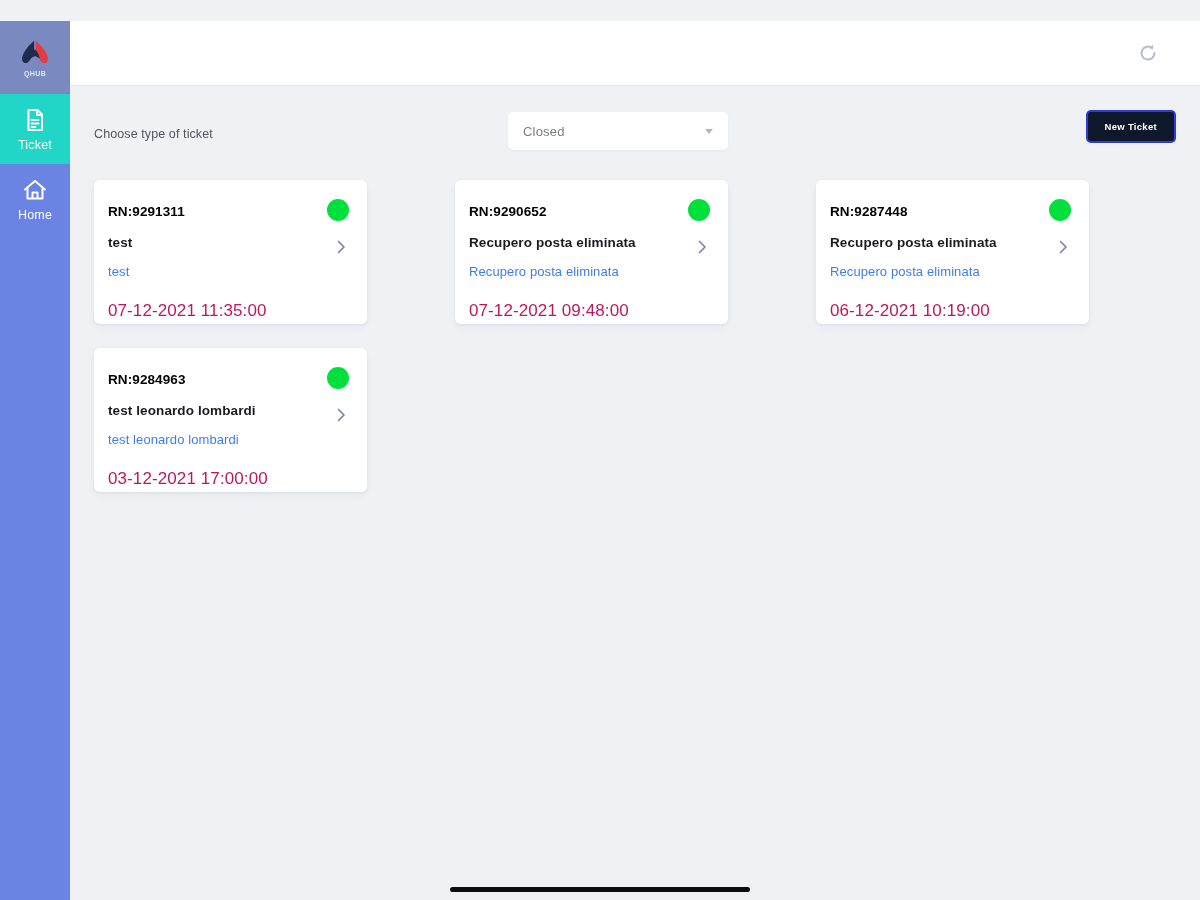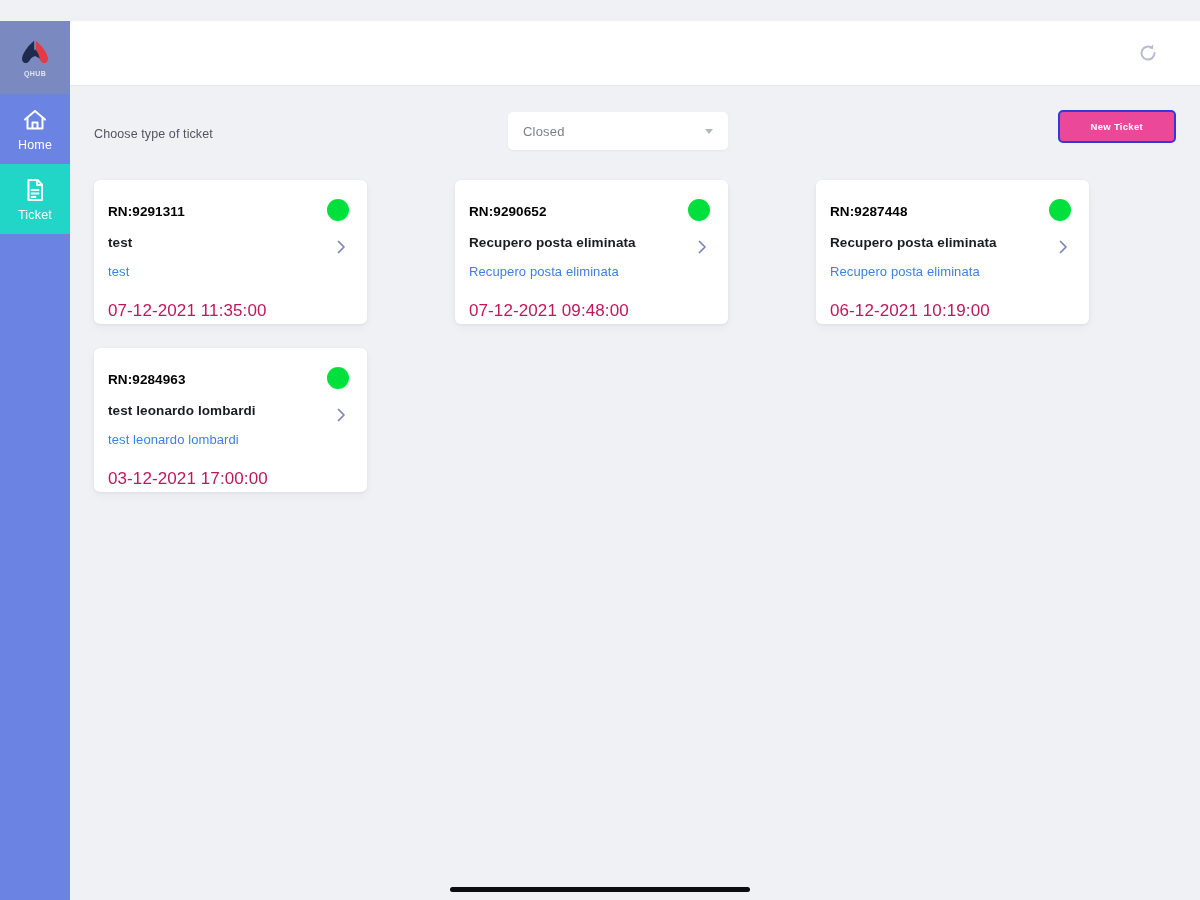--- a/index.html
+++ b/index.html
@@ -99,26 +99,26 @@
   .select-value { font-size: 13px; color: #7c7f88; letter-spacing: .2px; }
   .caret {
     margin-left: auto;
     width: 0; height: 0;
     border-left: 4.5px solid transparent;
     border-right: 4.5px solid transparent;
     border-top: 5px solid #b4b7c0;
   }
   .new-ticket-btn {
     position: absolute; right: 0; top: 2px;
-    background: #ec4899; color: #ffffff;
+    background: #0f172a; color: #ffffff;
     border: 2px solid #2f3bd6;
     border-radius: 5px;
     font-size: 9.5px; font-weight: 700;
     letter-spacing: .3px;
-    padding: 9px 31px;
+    padding: 9px 17px;
     cursor: pointer;
     font-family: "Liberation Sans", sans-serif;
   }
 
   
   .cards {
     display: flex; flex-wrap: wrap;
     gap: 24px 88px;
     margin-top: 20px;
   }
@@ -175,38 +175,38 @@
   <div class="sidebar">
     <div class="logo-block">
       <svg class="logo-mark" viewBox="0 0 40 32">
         <path d="M19 2 C13 7 7 14 5 21 C3.5 26 7 30 11 28 C14 26.5 15 22 19 18 Z" fill="#1f2a4e"></path>
         <path d="M21 2 C27 7 33 14 35 21 C36.5 26 33 30 29 28 C26 26.5 25 22 21 18 Z" fill="#e23b44"></path>
         <path d="M20 12 C17 15 15 19 14.5 23 C17 21 20 20 20 20 C20 20 23 21 25.5 23 C25 19 23 15 20 12 Z" fill="#1f2a4e"></path>
       </svg>
       <span class="logo-text">QHUB</span>
     </div>
 
+    <div class="nav-item active">
+      <svg class="nav-ico" viewBox="0 0 26 26">
+        <path d="M6.5 3 H15.5 L20 7.5 V23 H6.5 Z" stroke="#fff" stroke-width="2" fill="none" stroke-linejoin="round"></path>
+        <path d="M15 3.5 V8 H19.7" stroke="#fff" stroke-width="2" fill="none" stroke-linejoin="round"></path>
+        <path d="M9.5 13 H16.5 M9.5 16.5 H16.5 M9.5 20 H13.5" stroke="#fff" stroke-width="1.8" stroke-linecap="round"></path>
+      </svg>
+      <span class="nav-label">Ticket</span>
+    </div>
+
     <div class="nav-item">
       <svg class="nav-ico" viewBox="0 0 26 26">
         <path d="M13 4 L23 12.5 M13 4 L3 12.5" stroke="#fff" stroke-width="2" fill="none" stroke-linecap="round"></path>
         <path d="M5.5 11.5 V21.5 H20.5 V11.5" stroke="#fff" stroke-width="2" fill="none" stroke-linejoin="round" stroke-linecap="round"></path>
         <path d="M10.5 21.5 V15.5 H15.5 V21.5" stroke="#fff" stroke-width="2" fill="none" stroke-linejoin="round"></path>
       </svg>
       <span class="nav-label">Home</span>
     </div>
 
-    <div class="nav-item active">
-      <svg class="nav-ico" viewBox="0 0 26 26">
-        <path d="M6.5 3 H15.5 L20 7.5 V23 H6.5 Z" stroke="#fff" stroke-width="2" fill="none" stroke-linejoin="round"></path>
-        <path d="M15 3.5 V8 H19.7" stroke="#fff" stroke-width="2" fill="none" stroke-linejoin="round"></path>
-        <path d="M9.5 13 H16.5 M9.5 16.5 H16.5 M9.5 20 H13.5" stroke="#fff" stroke-width="1.8" stroke-linecap="round"></path>
-      </svg>
-      <span class="nav-label">Ticket</span>
-    </div>
-
   </div>
 
   <div class="header">
     <svg class="refresh-ico" viewBox="0 0 20 20">
       <path d="M16.5 10 A6.5 6.5 0 1 1 14.2 5.1" stroke="#b7bbd0" stroke-width="2" fill="none" stroke-linecap="round"></path>
       <path d="M15.2 1.6 L15 5.7 L10.9 5.2 Z" fill="#b7bbd0"></path>
     </svg>
   </div>
 
   <div class="main">

